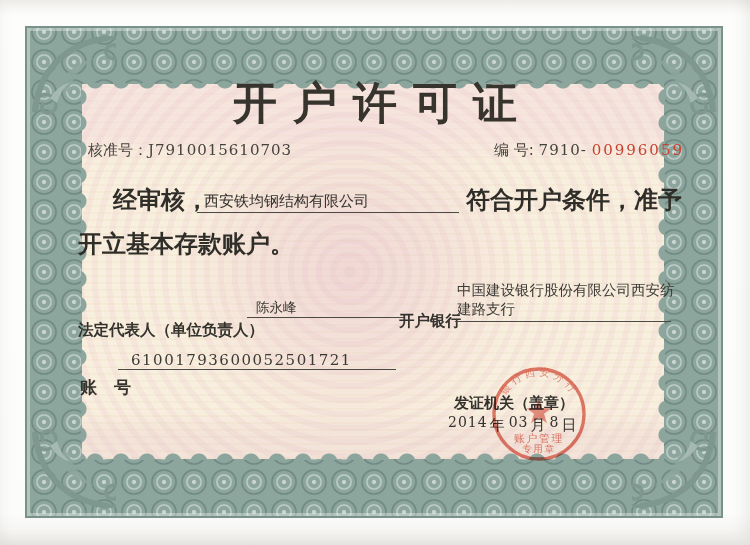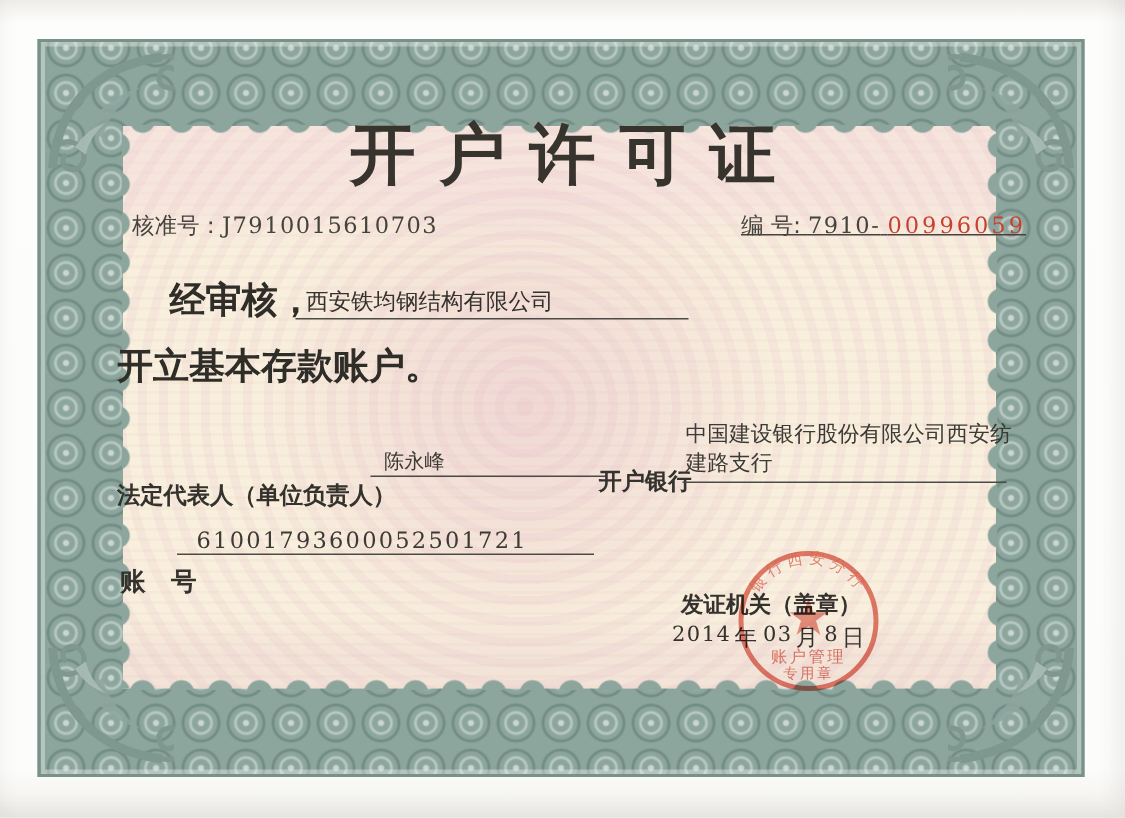--- a/index.html
+++ b/index.html
@@ -58,21 +58,21 @@
   .corner.br{right:32px;bottom:33px;transform:scale(-1,-1);}
 
   .title{
     position:absolute;left:0;right:0;top:74px;text-align:center;
     font-family:"DejaVu Serif","Liberation Serif",serif;
     font-size:44px;font-weight:700;letter-spacing:16px;padding-left:16px;
     color:#37342e;
   }
   .approval{position:absolute;left:88px;top:141px;font-size:15px;color:#45433d;}
   .approval .num{font-family:"DejaVu Serif","Liberation Serif",serif;letter-spacing:1px;}
-  .serial{position:absolute;left:494px;top:141px;font-size:15px;color:#45433d;text-decoration:underline;}
+  .serial{position:absolute;left:494px;top:141px;font-size:15px;color:#45433d;}
   .serial .prefix{font-family:"DejaVu Serif","Liberation Serif",serif;letter-spacing:1px;}
   .serial .red{font-family:"DejaVu Serif","Liberation Serif",serif;color:#c8402f;letter-spacing:2px;}
 
   .big{font-size:24px;font-weight:600;color:#2f2d28;}
   .reviewed{position:absolute;left:113px;top:184px;}
   .company{position:absolute;left:204px;top:192px;font-size:15px;color:#33312c;}
   .u-company{position:absolute;left:197px;top:212px;width:262px;border-bottom:1.4px solid #4c4a44;}
   .qualify{position:absolute;left:466px;top:184px;}
   .openline{position:absolute;left:78px;top:228px;}
 
@@ -144,20 +144,21 @@
   <div class="approval">
     <span>核准号：</span><span class="num">J7910015610703</span>
   </div>
   <div class="serial">
     <span>编 号: </span><span class="prefix">7910-</span> <span class="red">00996059</span>
   </div>
 
   <div class="big reviewed">经审核，</div>
   <div class="company">西安铁均钢结构有限公司</div>
   <div class="u-company"></div>
+  <div class="big qualify">符合开户条件，准予</div>
   <div class="big openline">开立基本存款账户。</div>
 
   <div class="label legal-label">法定代表人（单位负责人）</div>
   <div class="legal-name">陈永峰</div>
   <div class="u-legal"></div>
 
   <div class="label bank-label">开户银行</div>
   <div class="bank-name">中国建设银行股份有限公司西安纺建路支行</div>
   <div class="u-bank"></div>
 

